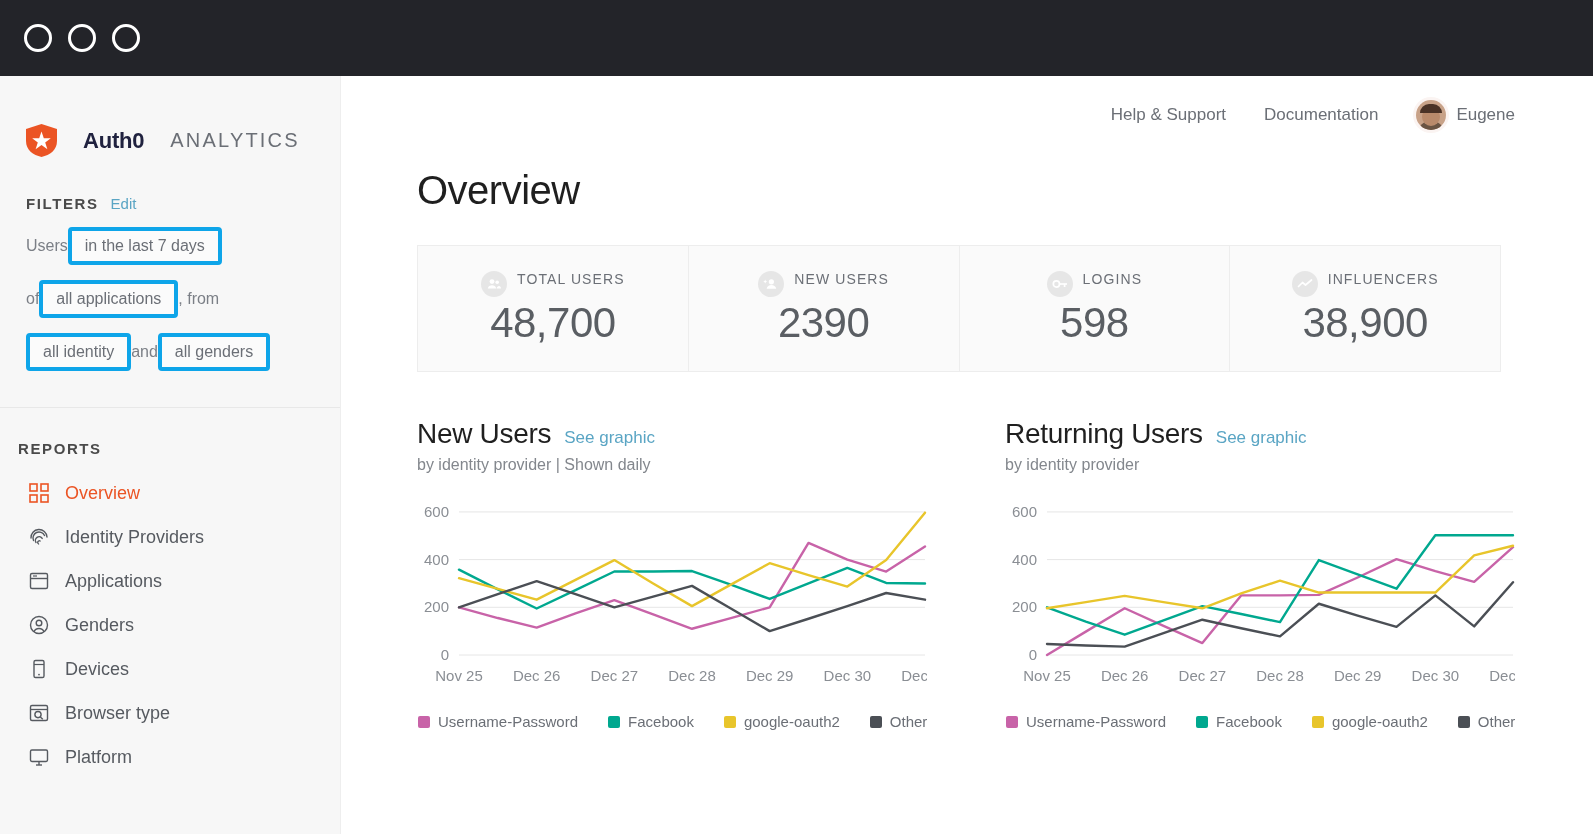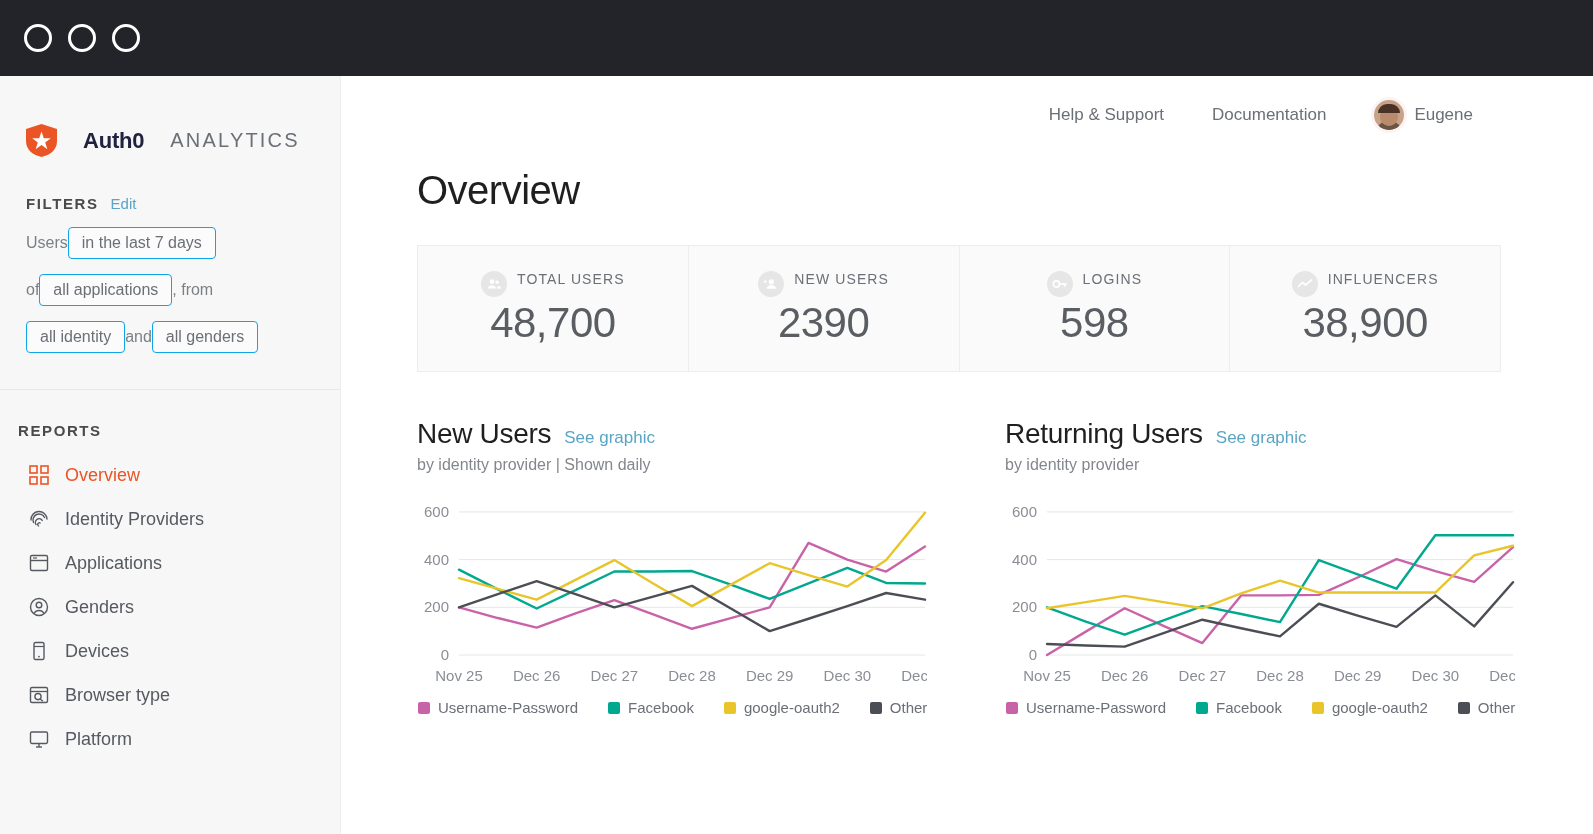--- a/index.html
+++ b/index.html
@@ -49,21 +49,21 @@
   .filters-edit { font-size: 15px; color: #5aa5c4; cursor: pointer; }
 
   .filter-line {
     display: flex; align-items: center; flex-wrap: wrap;
     margin-top: 15px;
     font-size: 16px; color: #7b7f86;
   }
   .pill {
     display: inline-block;
     padding: 6px 13px;
-    border: 1px solid #0ea5e9;
+    border: 4px solid #0ea5e9;
     border-radius: 4px;
     background: #fbfbfb;
     color: #6b6f76;
     font-size: 16px;
     cursor: pointer;
     white-space: nowrap;
   }
 
   .sidebar-divider {
     margin: 36px 0 0 0; height: 1px; background: #e8e8e8;
@@ -83,21 +83,21 @@
   .nav-item.active { color: #eb5424; }
   .nav-ico { width: 22px; height: 22px; flex: none; display: block; }
 
   
   .main {
     position: absolute; left: 341px; top: 76px;
     width: 1252px; height: 758px; background: #ffffff;
   }
   .topbar {
     display: flex; align-items: center; justify-content: flex-end;
-    gap: 48px; height: 78px; padding-right: 120px;
+    gap: 38px; height: 78px; padding-right: 78px;
   }
   .topbar-link { font-size: 17px; color: #6b6f76; cursor: pointer; }
   .user-chip { display: flex; align-items: center; gap: 10px; cursor: pointer; }
   .avatar {
     width: 30px; height: 30px; border-radius: 50%;
     background: #c8a288; overflow: hidden; position: relative;
     box-shadow: 0 0 0 3px #fbf4f2;
   }
   .avatar .face {
     position: absolute; left: 50%; top: 8px; transform: translateX(-50%);
@@ -146,21 +146,21 @@
 
   
   .charts { display: flex; margin: 46px 0 0 0; padding-left: 76px; gap: 48px; }
   .chart-block { width: 540px; }
   .chart-head { display: flex; align-items: baseline; gap: 13px; }
   .chart-title { font-size: 28px; font-weight: 400; color: #1f1f1f; letter-spacing: -0.3px; }
   .chart-link { font-size: 17px; color: #5aa5c4; cursor: pointer; }
   .chart-sub { margin-top: 6px; font-size: 16px; color: #83878d; }
   .chart-canvas { margin-top: 18px; }
   .chart-canvas svg { display: block; }
-  .legend { display: flex; gap: 30px; margin-top: 2px; padding-left: 1px; }
+  .legend { display: flex; gap: 30px; margin-top: 16px; padding-left: 1px; }
   .legend-item { display: flex; align-items: center; gap: 8px; cursor: pointer; }
   .legend-sw { width: 12px; height: 12px; border-radius: 2px; flex: none; }
   .legend-lb { font-size: 15px; color: #6b6f76; }
   .ax-label { font-size: 15px; fill: #8a8e94; font-family: "Liberation Sans", sans-serif; }
 </style>
 </head>
 <body>
 
 <div id="app">
 

